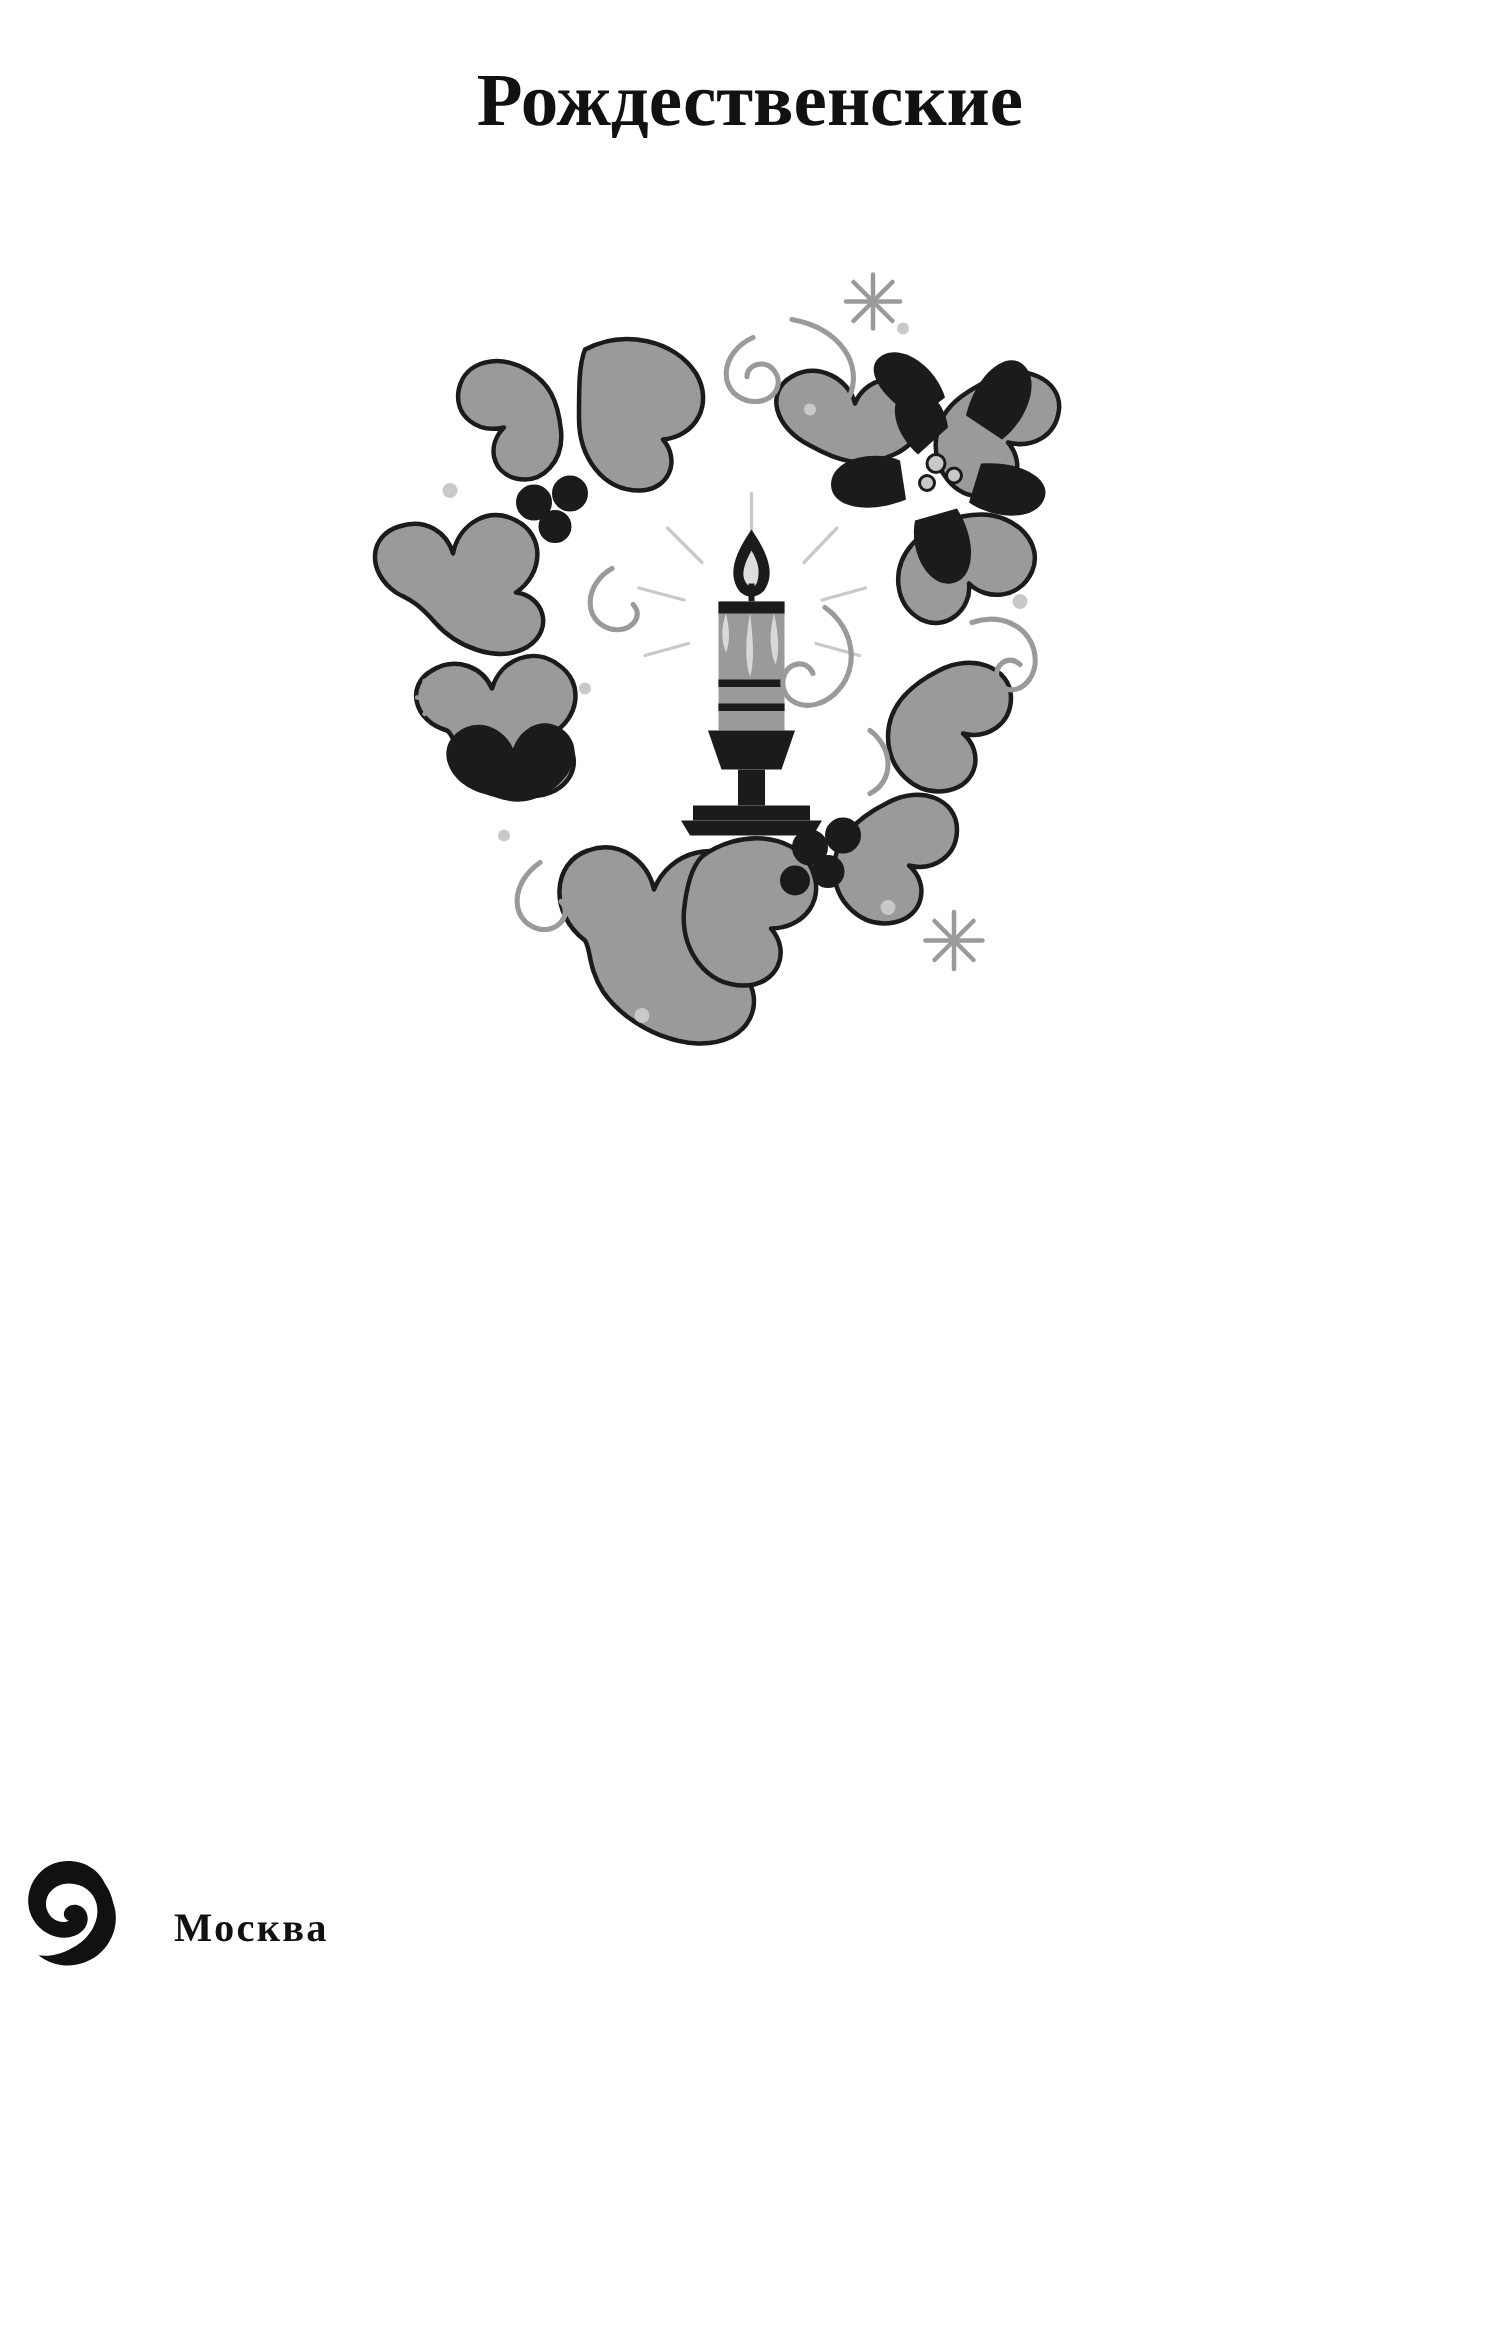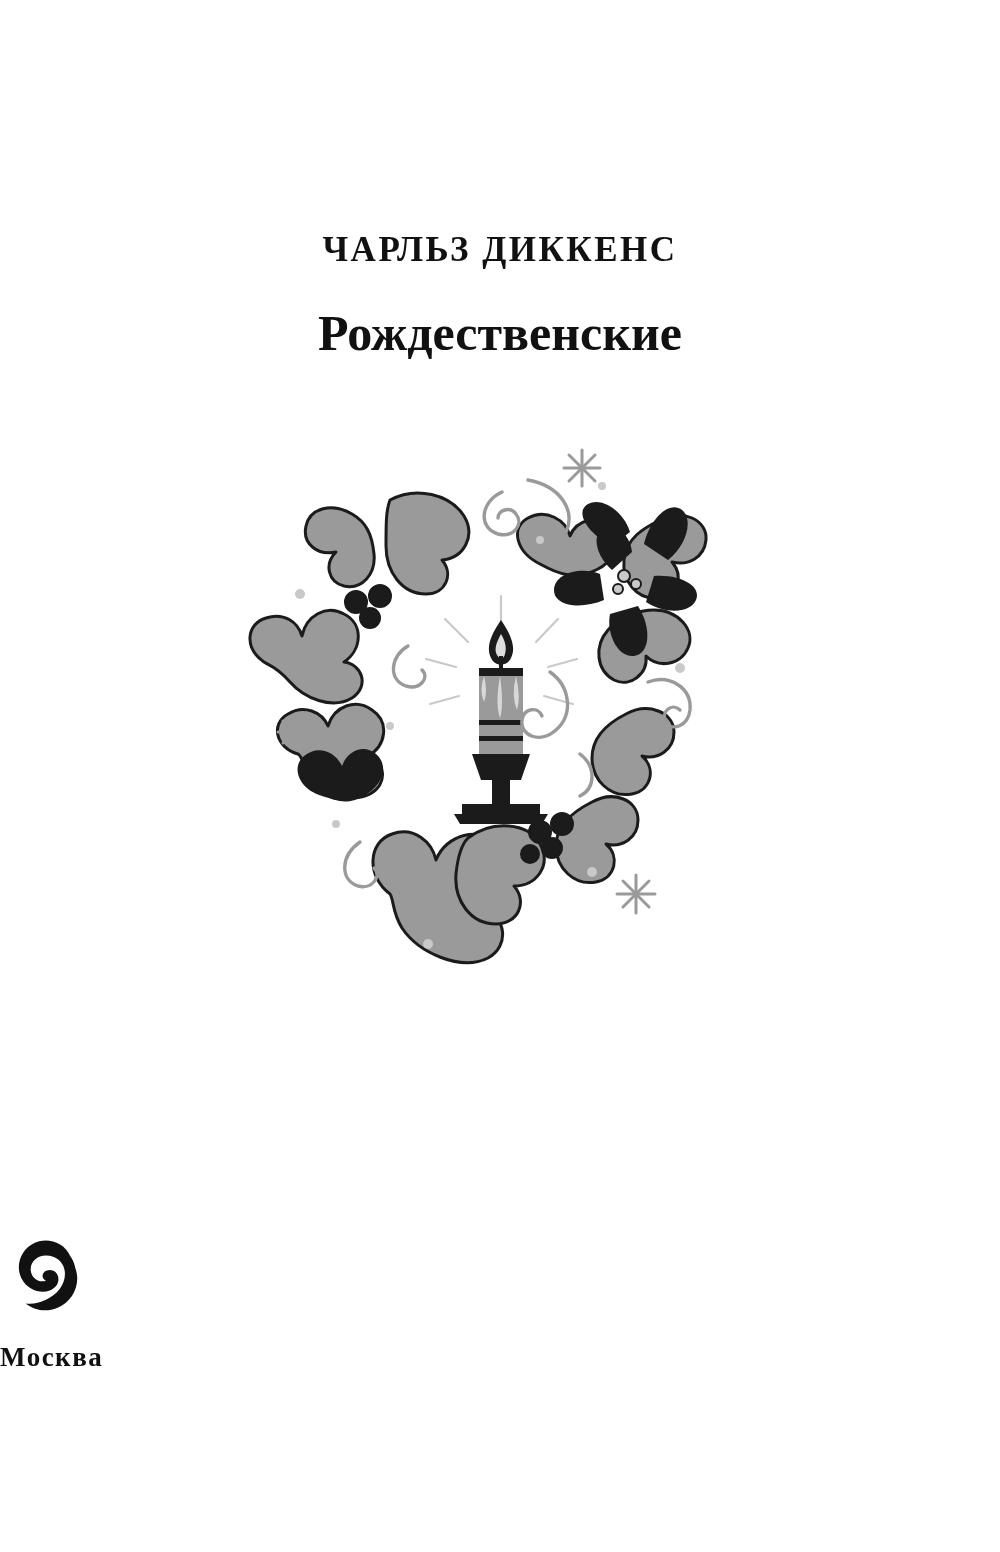--- a/index.html
+++ b/index.html
@@ -56,21 +56,23 @@
     align-items: center;
     justify-content: center;
   }
 
   .publisher-block {
     position: absolute;
     left: 0;
     right: 0;
     top: 1228px;
     display: flex;
-    flex-direction: column;
+    flex-direction: row;
+    align-items: center;
+    gap: 24px;
   }
 
   .logo-mark {
     width: 92px;
     height: 92px;
     display: block;
   }
 
   .publisher-name {
     margin-top: 22px;
@@ -79,21 +81,20 @@
     font-weight: 700;
     letter-spacing: 1.5px;
     color: #111111;
   }
 </style>
 </head>
 <body>
 
 <div class="page">
 
-  <div class="author">ЧАРЛЬЗ ДИККЕНС</div>
 
   <div class="title">
     <div>Рождественские</div>
   </div>
 
   <div class="ornament-wrap">
     <svg class="ornament" width="520" height="560" viewBox="0 0 520 560" aria-hidden="true">
 
       <g stroke="#c9c9c9" stroke-width="2.2" stroke-linecap="round">
         <line x1="205" y1="195" x2="228" y2="218"></line>

